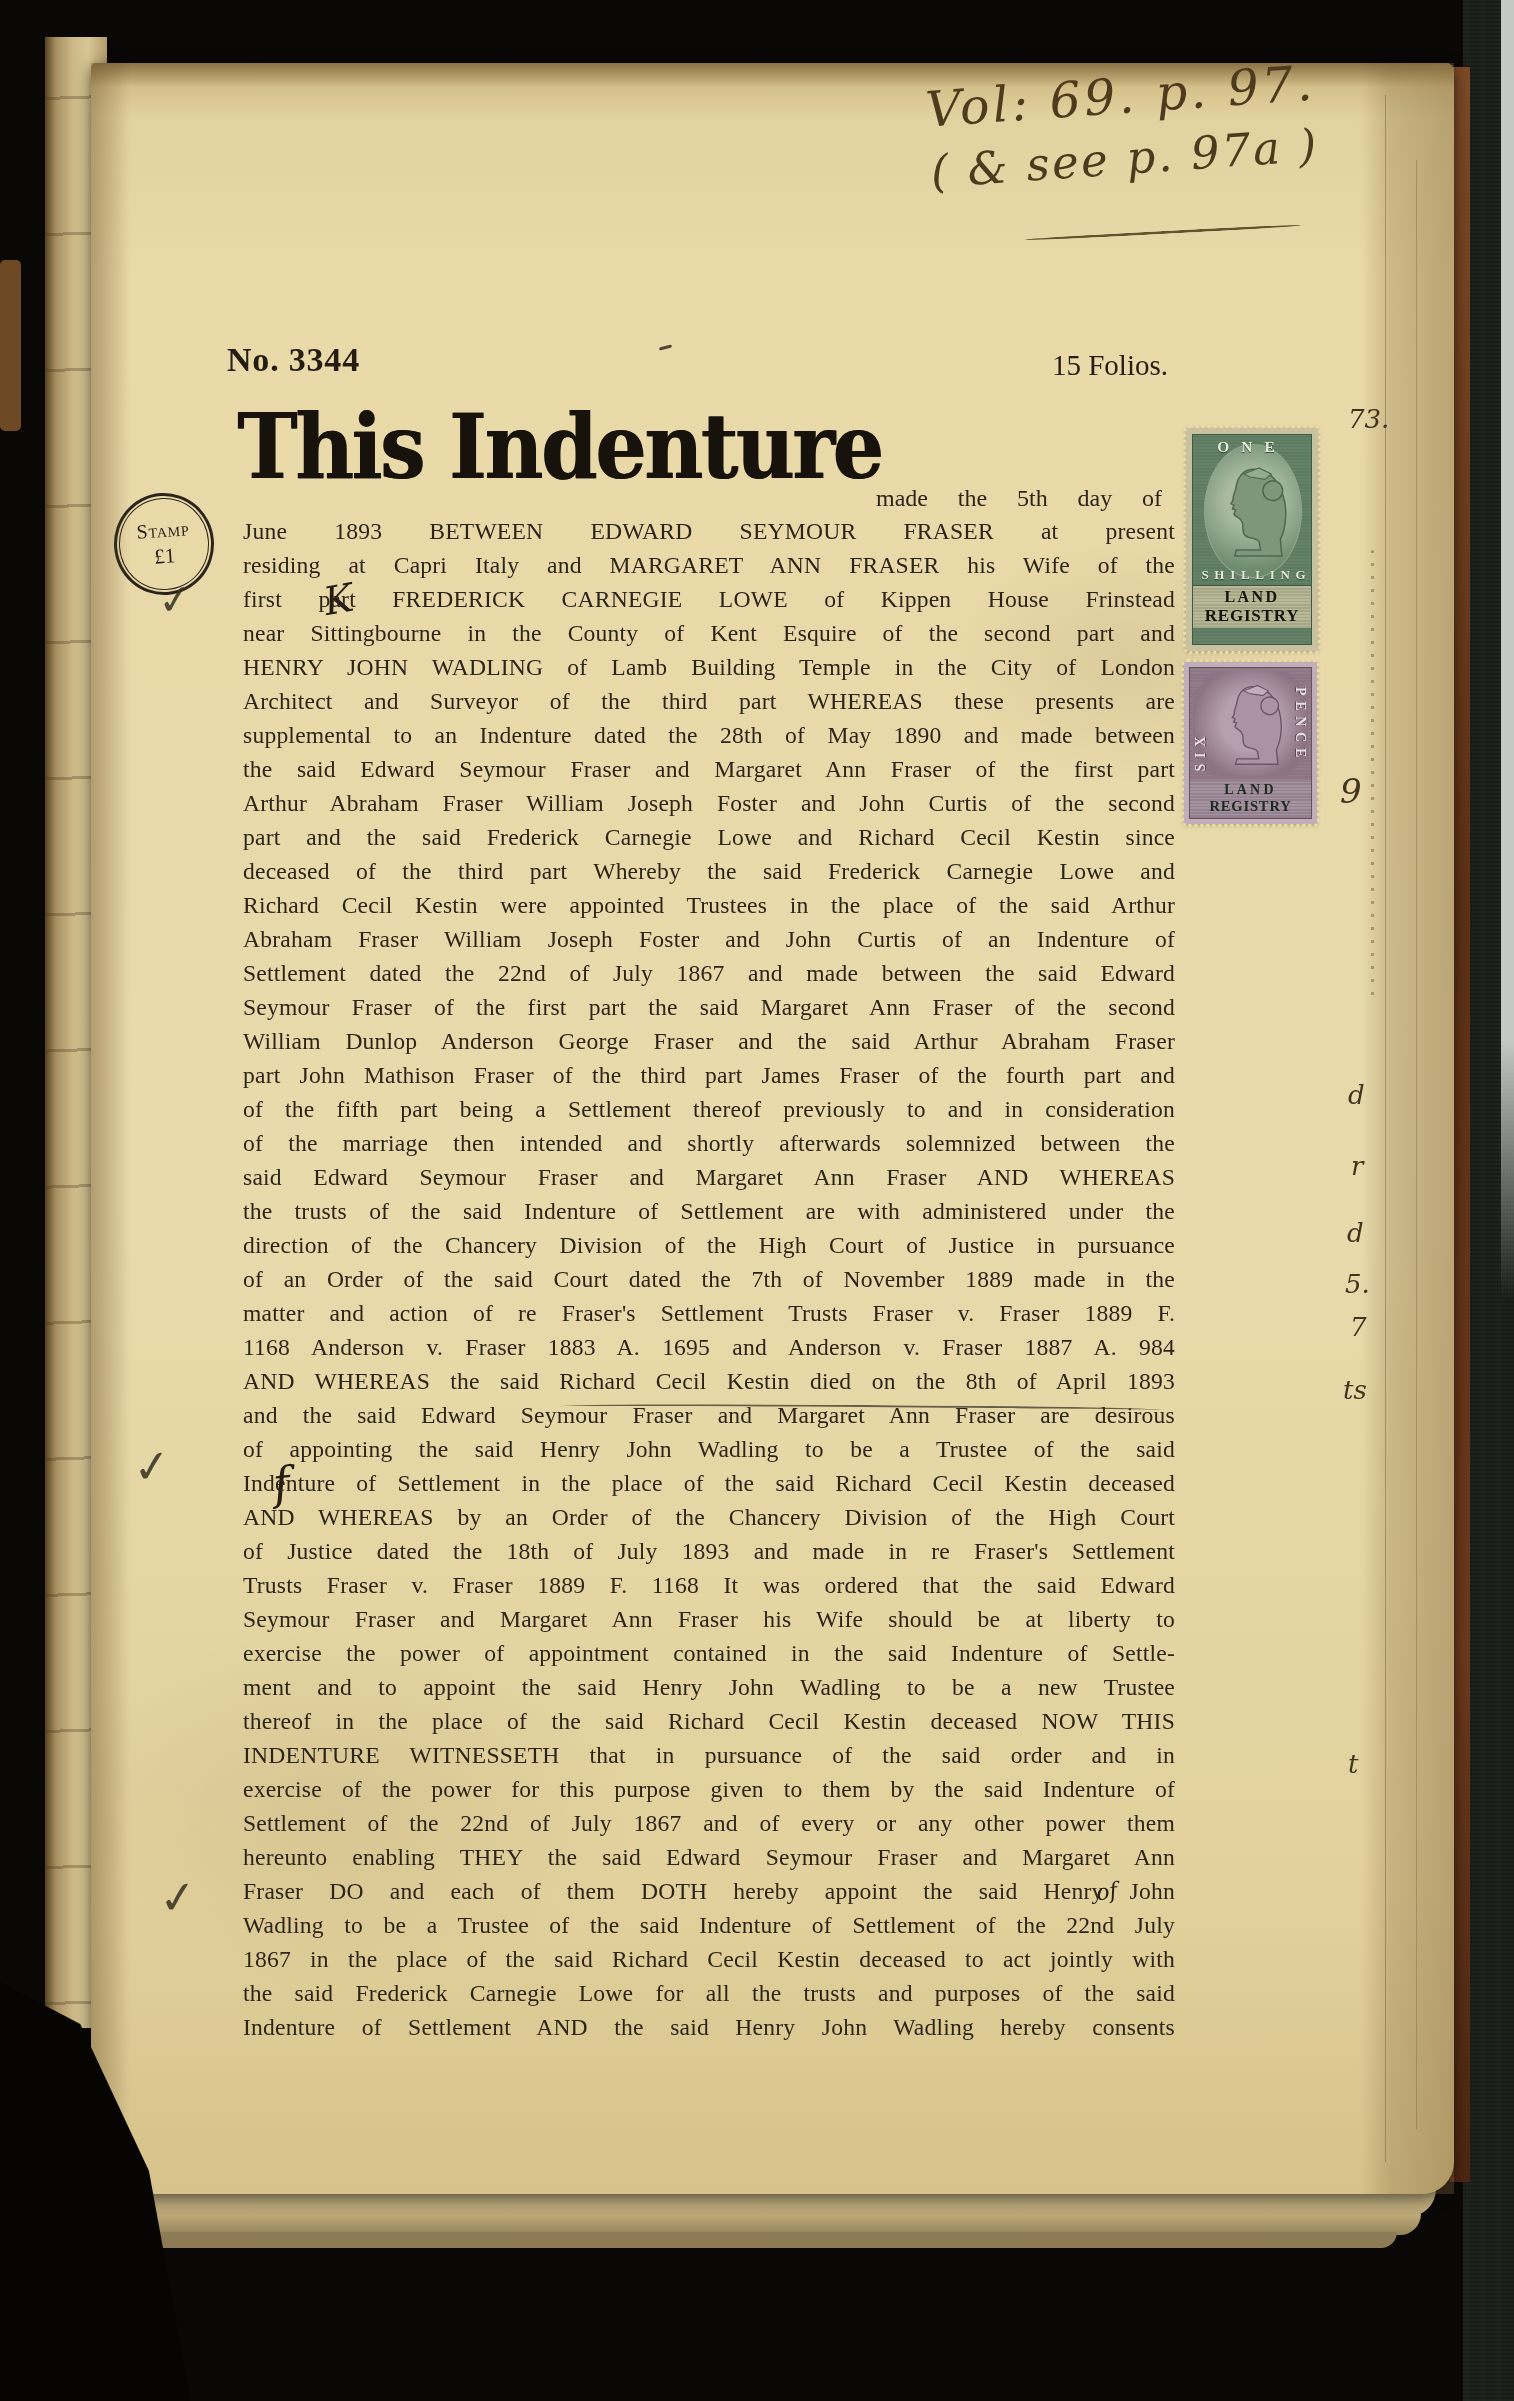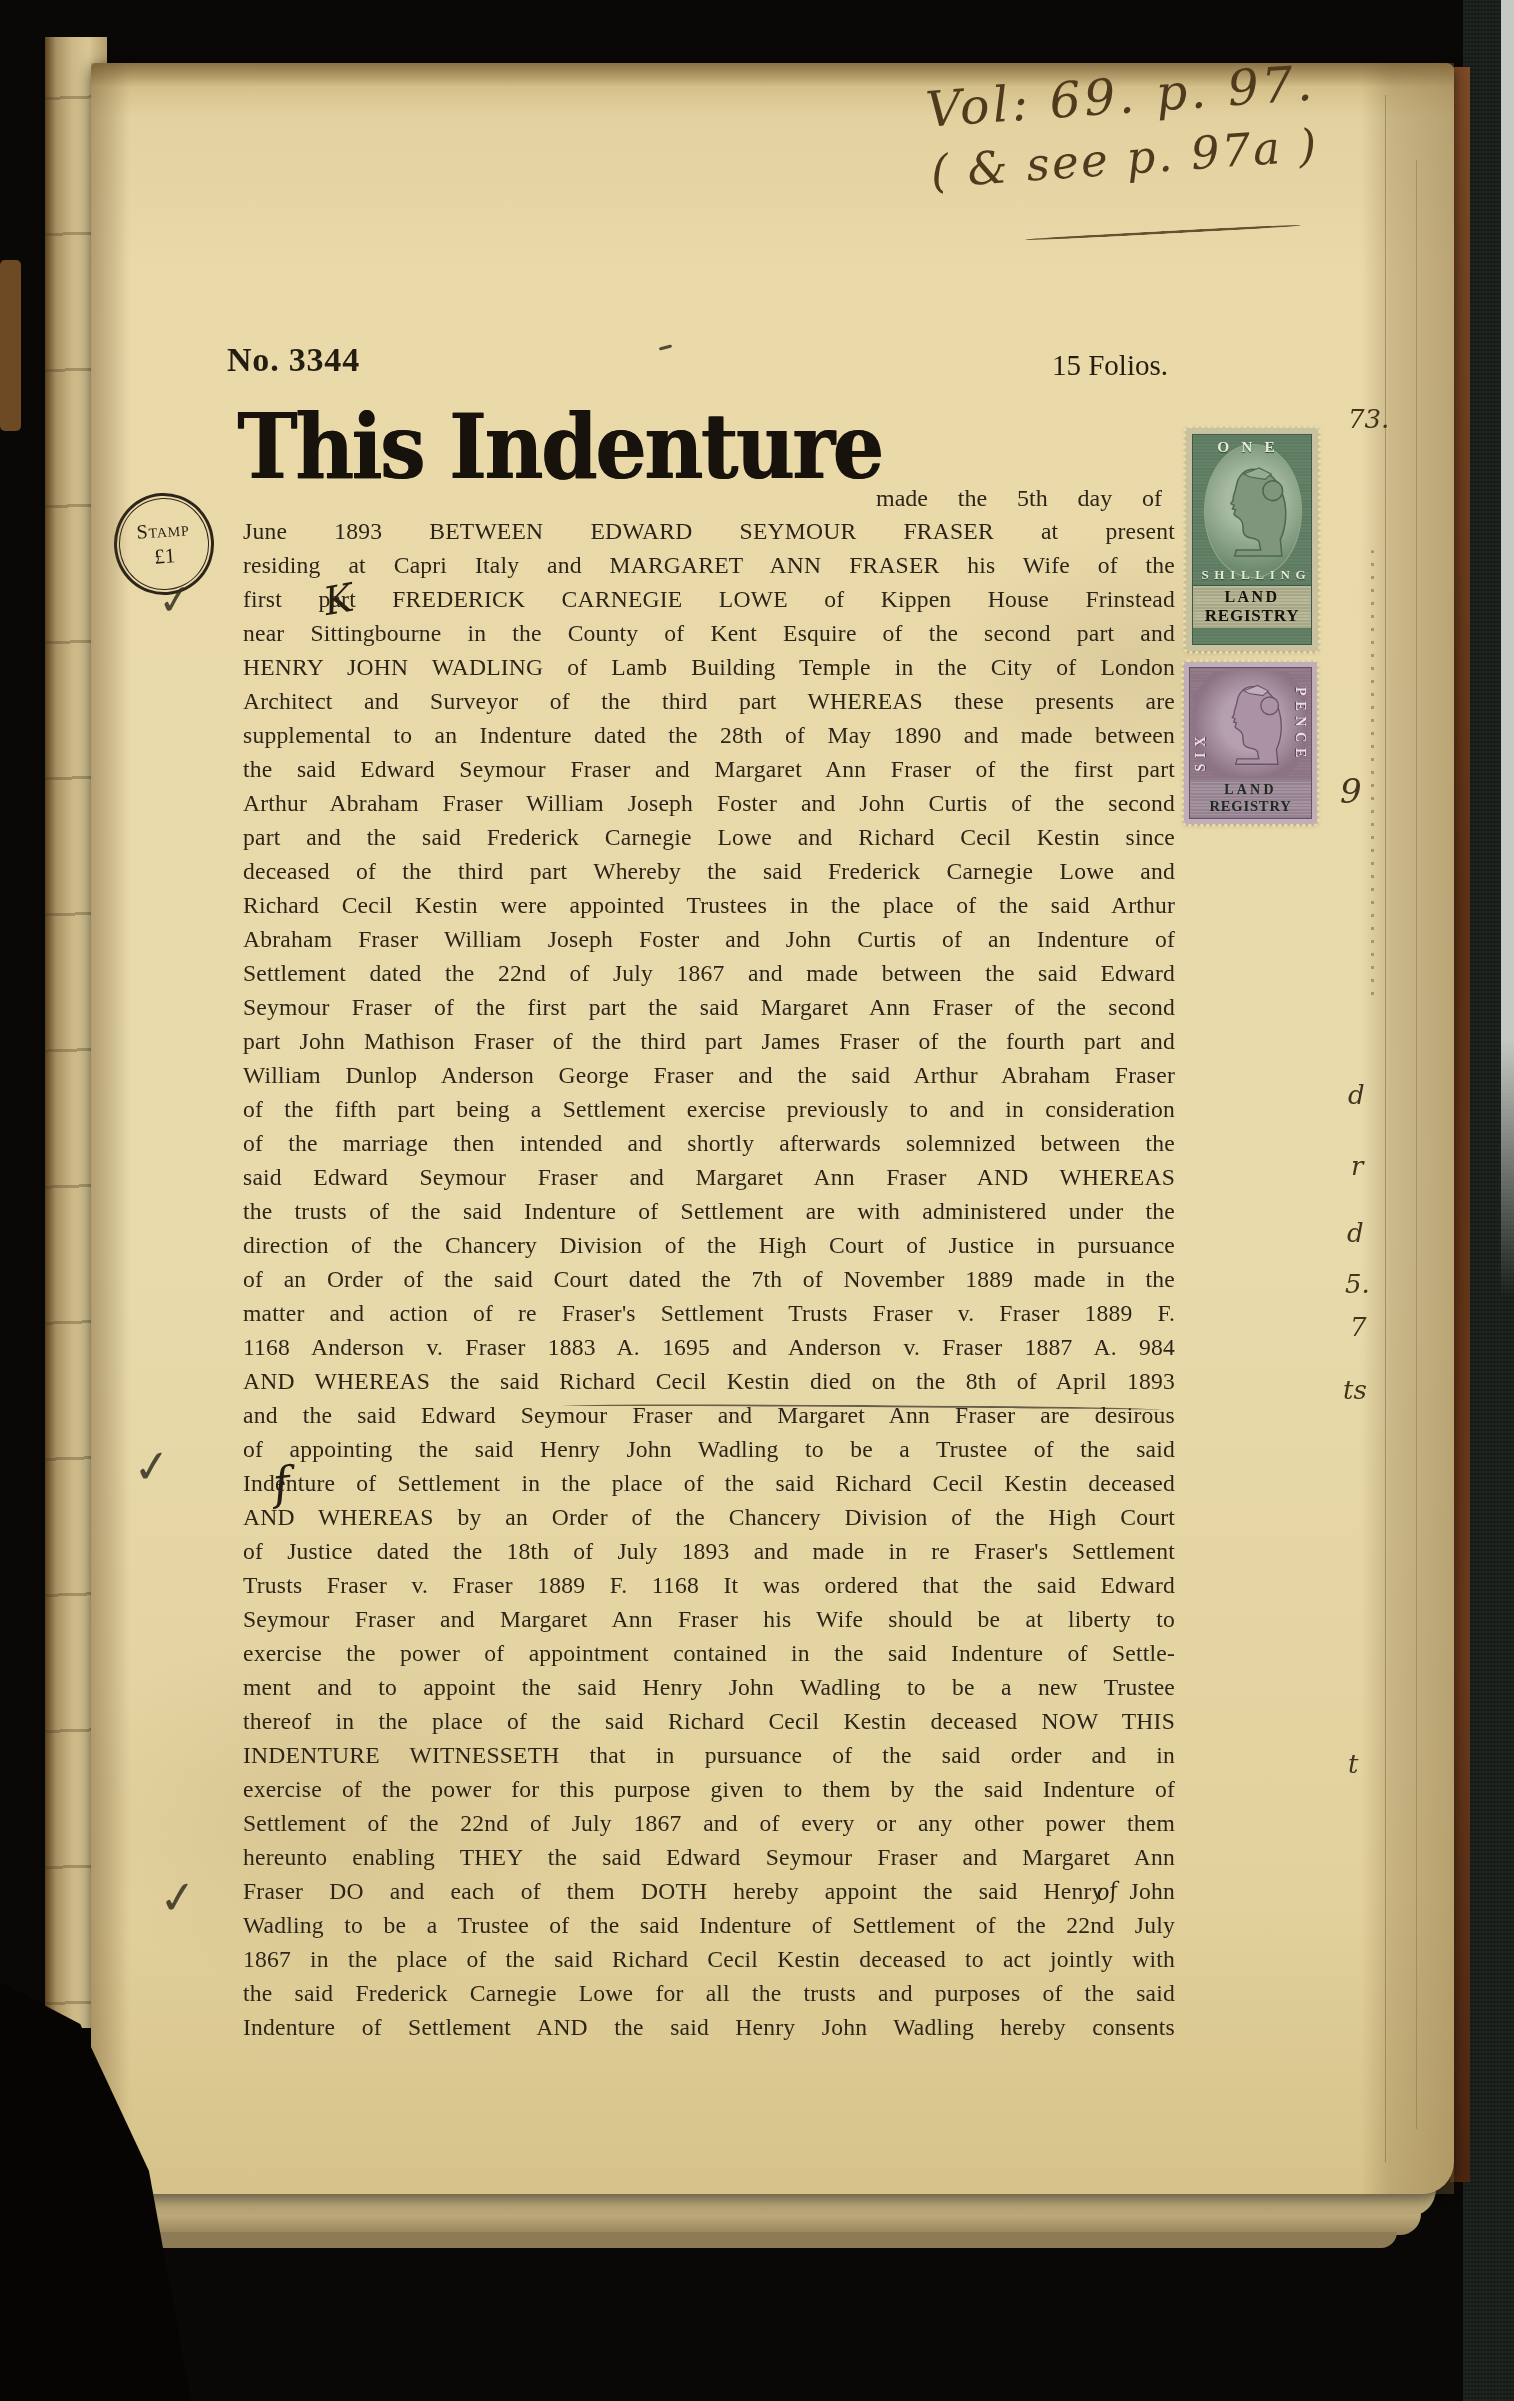--- a/index.html
+++ b/index.html
@@ -200,23 +200,23 @@
         <div class="bline">Architect and Surveyor of the third part WHEREAS these presents are</div>
         <div class="bline">supplemental to an Indenture dated the 28th of May 1890 and made between</div>
         <div class="bline">the said Edward Seymour Fraser and Margaret Ann Fraser of the first part</div>
         <div class="bline">Arthur Abraham Fraser William Joseph Foster and John Curtis of the second</div>
         <div class="bline">part and the said Frederick Carnegie Lowe and Richard Cecil Kestin since</div>
         <div class="bline">deceased of the third part Whereby the said Frederick Carnegie Lowe and</div>
         <div class="bline">Richard Cecil Kestin were appointed Trustees in the place of the said Arthur</div>
         <div class="bline">Abraham Fraser William Joseph Foster and John Curtis of an Indenture of</div>
         <div class="bline">Settlement dated the 22nd of July 1867 and made between the said Edward</div>
         <div class="bline">Seymour Fraser of the first part the said Margaret Ann Fraser of the second</div>
+        <div class="bline">William Dunlop Anderson George Fraser and the said Arthur Abraham Fraser</div>
         <div class="bline">part John Mathison Fraser of the third part James Fraser of the fourth part and</div>
-        <div class="bline">William Dunlop Anderson George Fraser and the said Arthur Abraham Fraser</div>
-        <div class="bline">of the fifth part being a Settlement exercise previously to and in consideration</div>
+        <div class="bline">of the fifth part being a Settlement thereof previously to and in consideration</div>
         <div class="bline">of the marriage then intended and shortly afterwards solemnized between the</div>
         <div class="bline">said Edward Seymour Fraser and Margaret Ann Fraser AND WHEREAS</div>
         <div class="bline">the trusts of the said Indenture of Settlement are with administered under the</div>
         <div class="bline">direction of the Chancery Division of the High Court of Justice in pursuance</div>
         <div class="bline">of an Order of the said Court dated the 7th of November 1889 made in the</div>
         <div class="bline">matter and action of re Fraser's Settlement Trusts Fraser v. Fraser 1889 F.</div>
         <div class="bline">1168 Anderson v. Fraser 1883 A. 1695 and Anderson v. Fraser 1887 A. 984</div>
         <div class="bline">AND WHEREAS the said Richard Cecil Kestin died on the 8th of April 1893</div>
         <div class="bline">and the said Edward Seymour Fraser and Margaret Ann Fraser are desirous</div>
         <div class="bline">of appointing the said Henry John Wadling to be a Trustee of the said</div>

